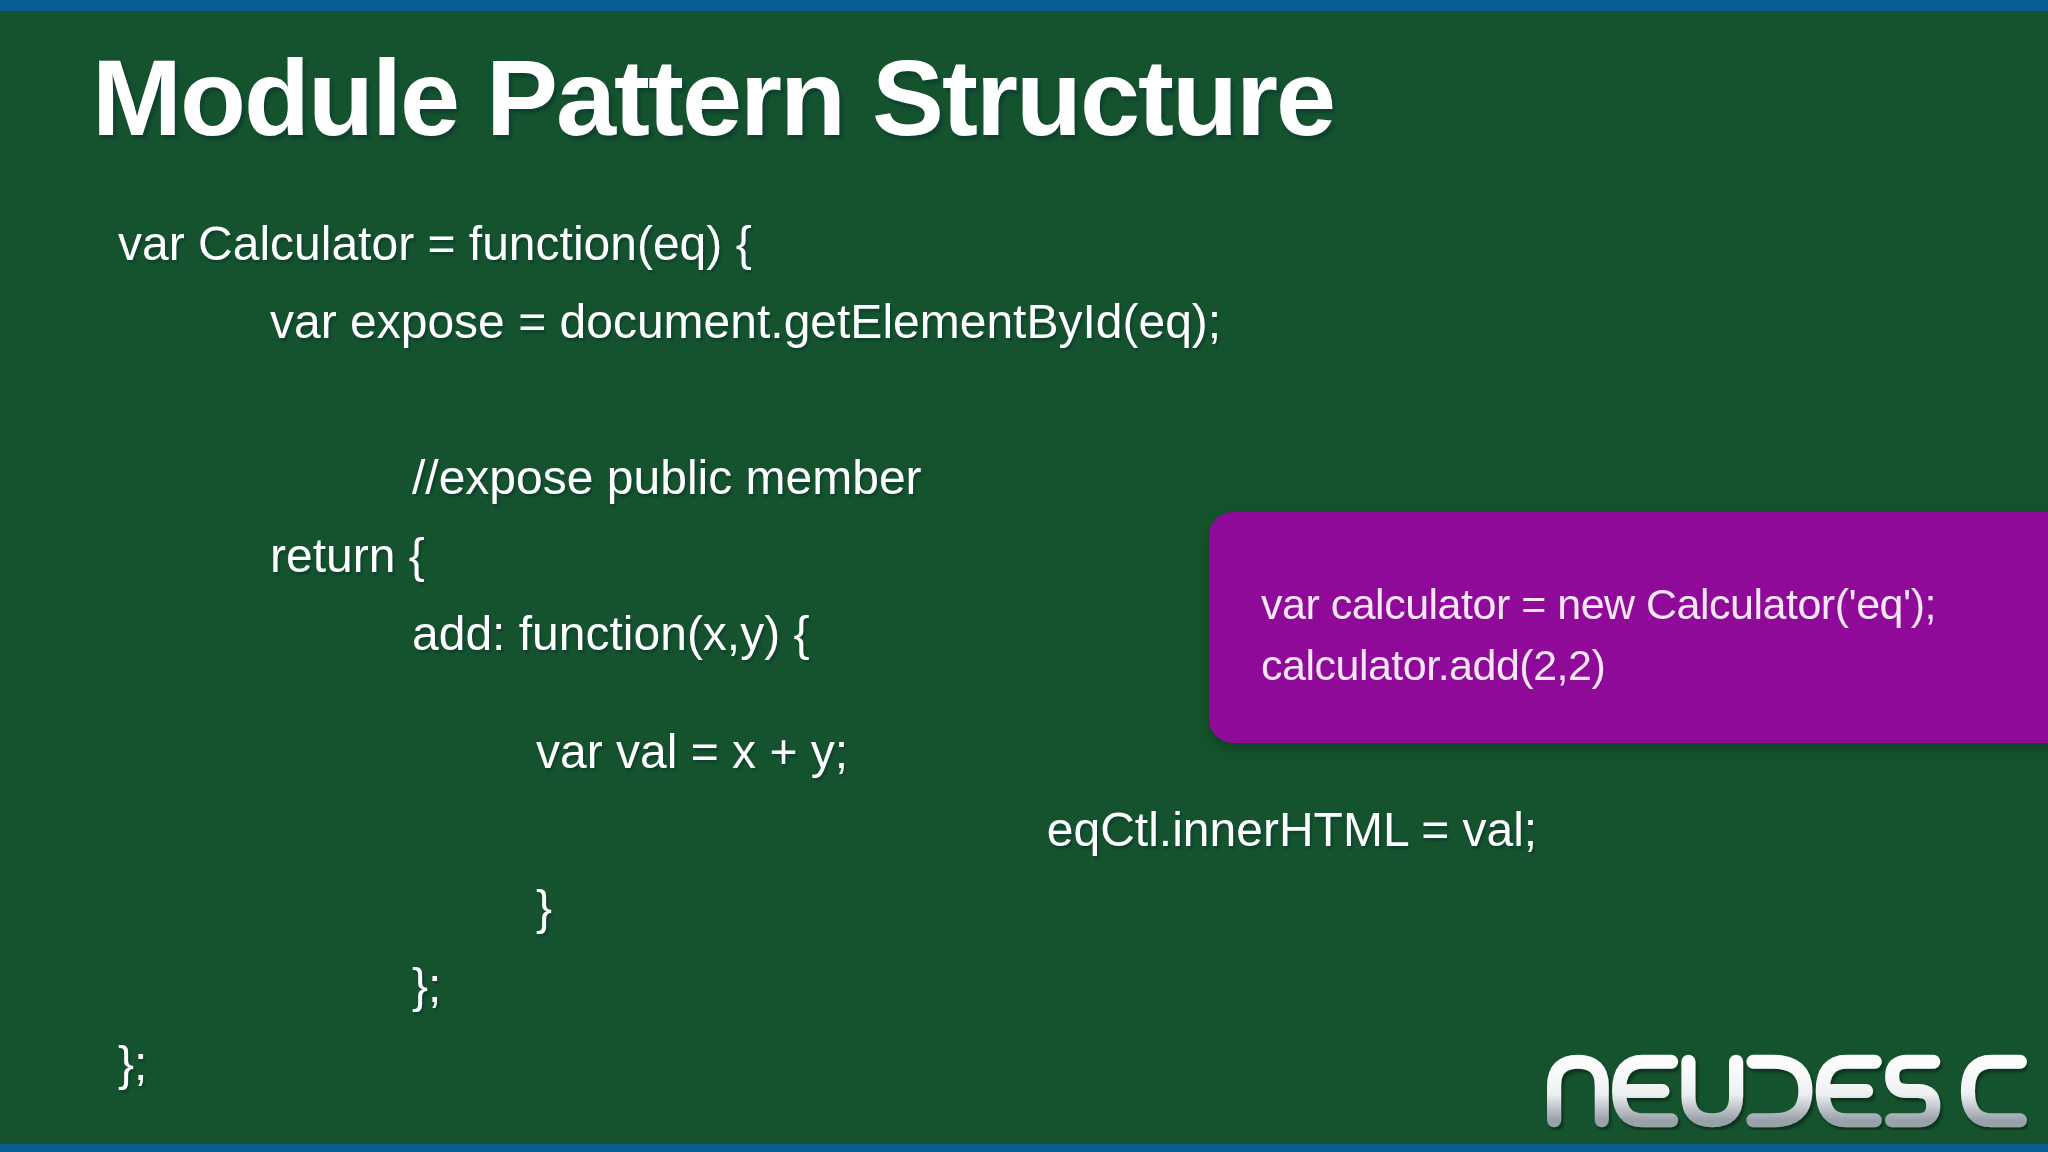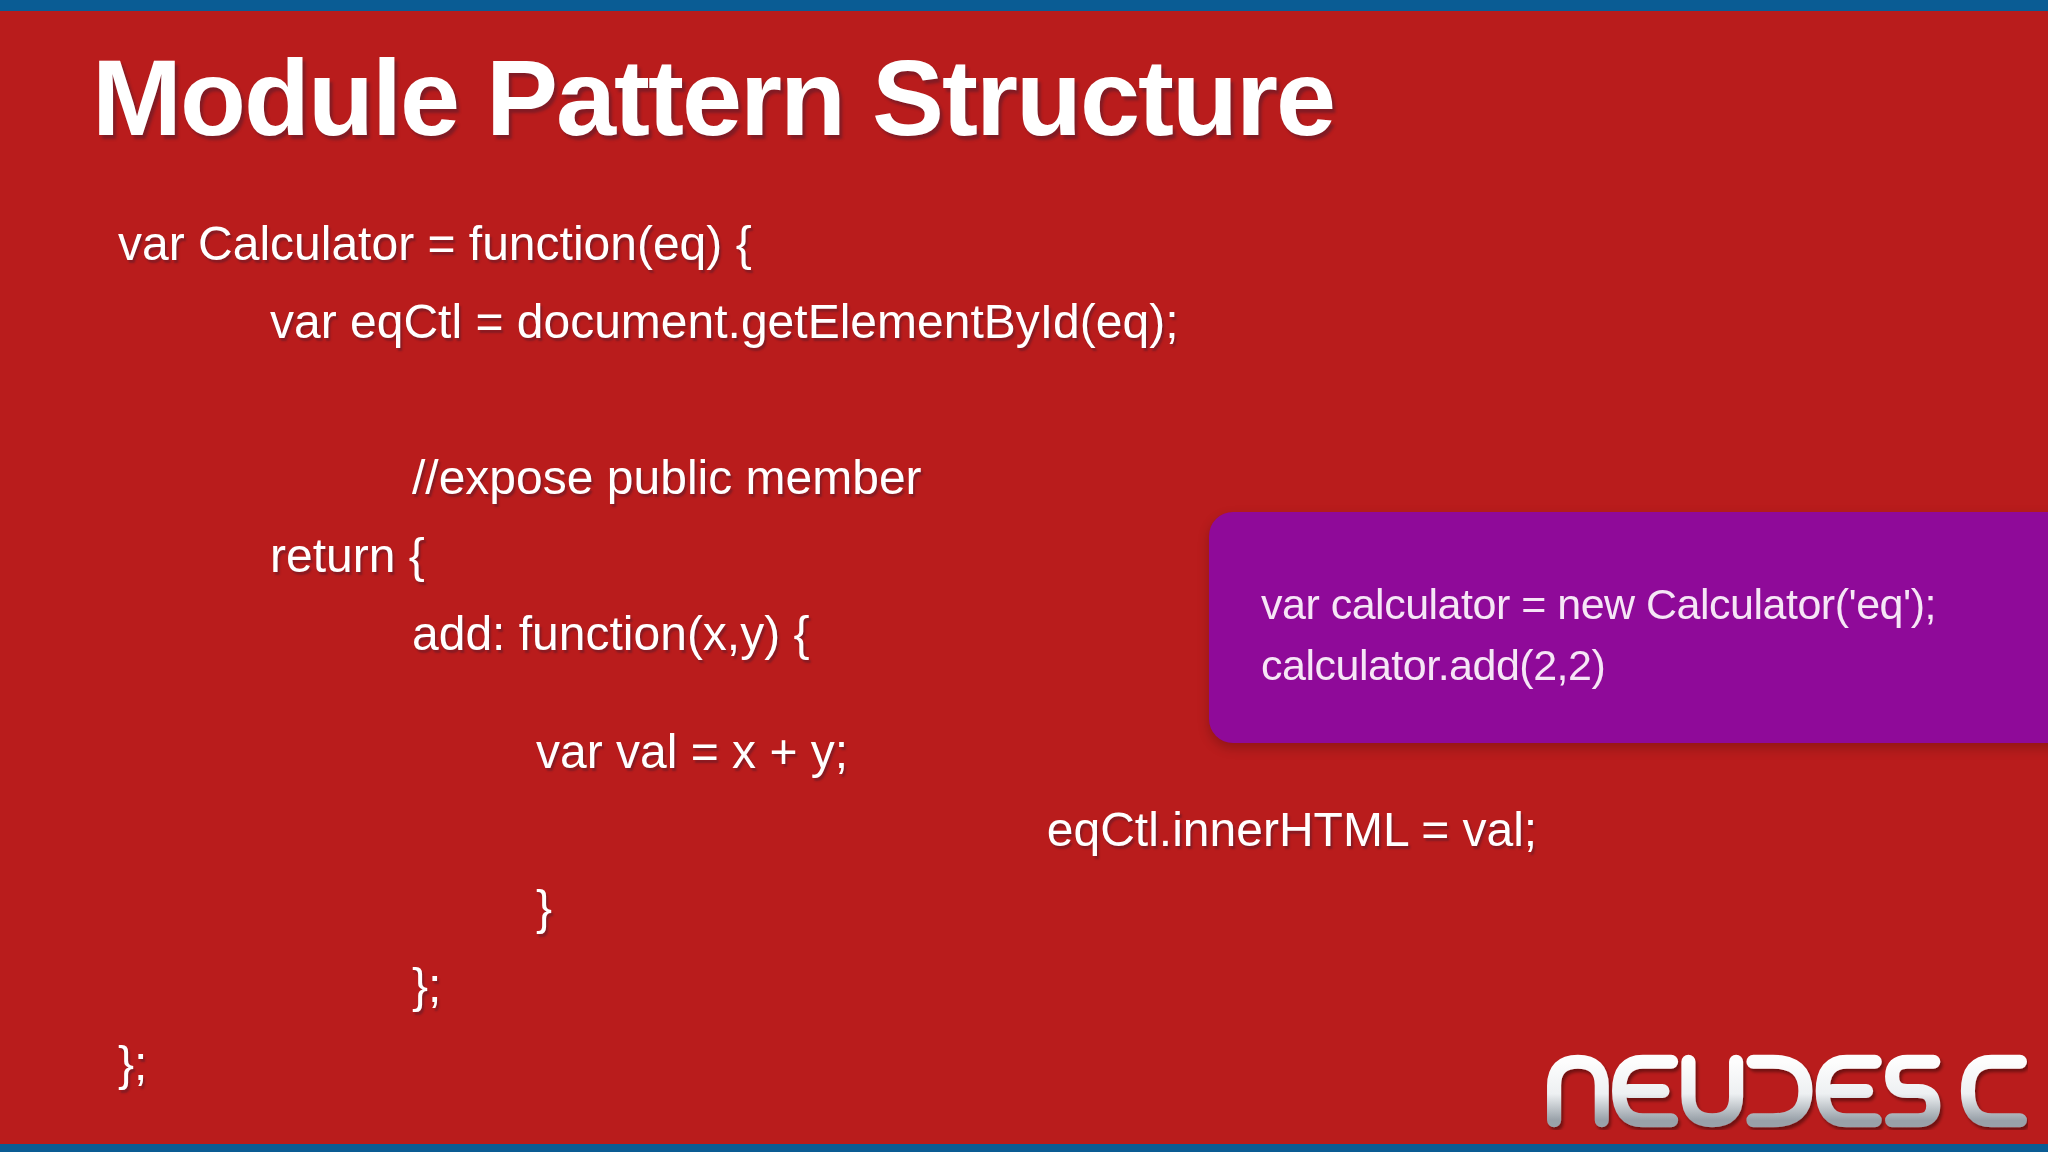--- a/index.html
+++ b/index.html
@@ -31,29 +31,29 @@
   }
   .callout-line{
     font-size:43px;line-height:61px;letter-spacing:-0.5px;
     color:#f6e6f6;white-space:nowrap;
   }
   .logo-wrap{position:absolute;left:1546px;top:1052px;width:482px;height:78px;}
 </style>
 </head>
 <body>
 
-<div class="slide" style="background: #b91c1c;">
+<div class="slide" style="background: #14532d;">
 
   <div class="edge-strip top" style="background: rgb(10, 92, 148);"></div>
 
   <h1 class="slide-title">Module Pattern Structure</h1>
 
   <div class="code-block">
       <div class="code-line" style="padding-left: 118px;">var Calculator = function(eq) {</div>
-      <div class="code-line" style="padding-left: 270px;">var eqCtl = document.getElementById(eq);</div>
+      <div class="code-line" style="padding-left: 270px;">var expose = document.getElementById(eq);</div>
       <div class="code-line" style="padding-left: 118px;"> </div>
       <div class="code-line" style="padding-left: 412px;">//expose public member</div>
       <div class="code-line" style="padding-left: 270px;">return {</div>
       <div class="code-line" style="padding-left: 412px;">add: function(x,y) {</div>
       <div class="code-line" style="padding-left: 536px; margin-top: 40px;">var val = x + y;</div>
       <div class="code-line" style="padding-left: 536px; text-align: center;">eqCtl.innerHTML = val;</div>
       <div class="code-line" style="padding-left: 536px;">}</div>
       <div class="code-line" style="padding-left: 412px;">};</div>
       <div class="code-line" style="padding-left: 118px;">};</div>
     </div>

